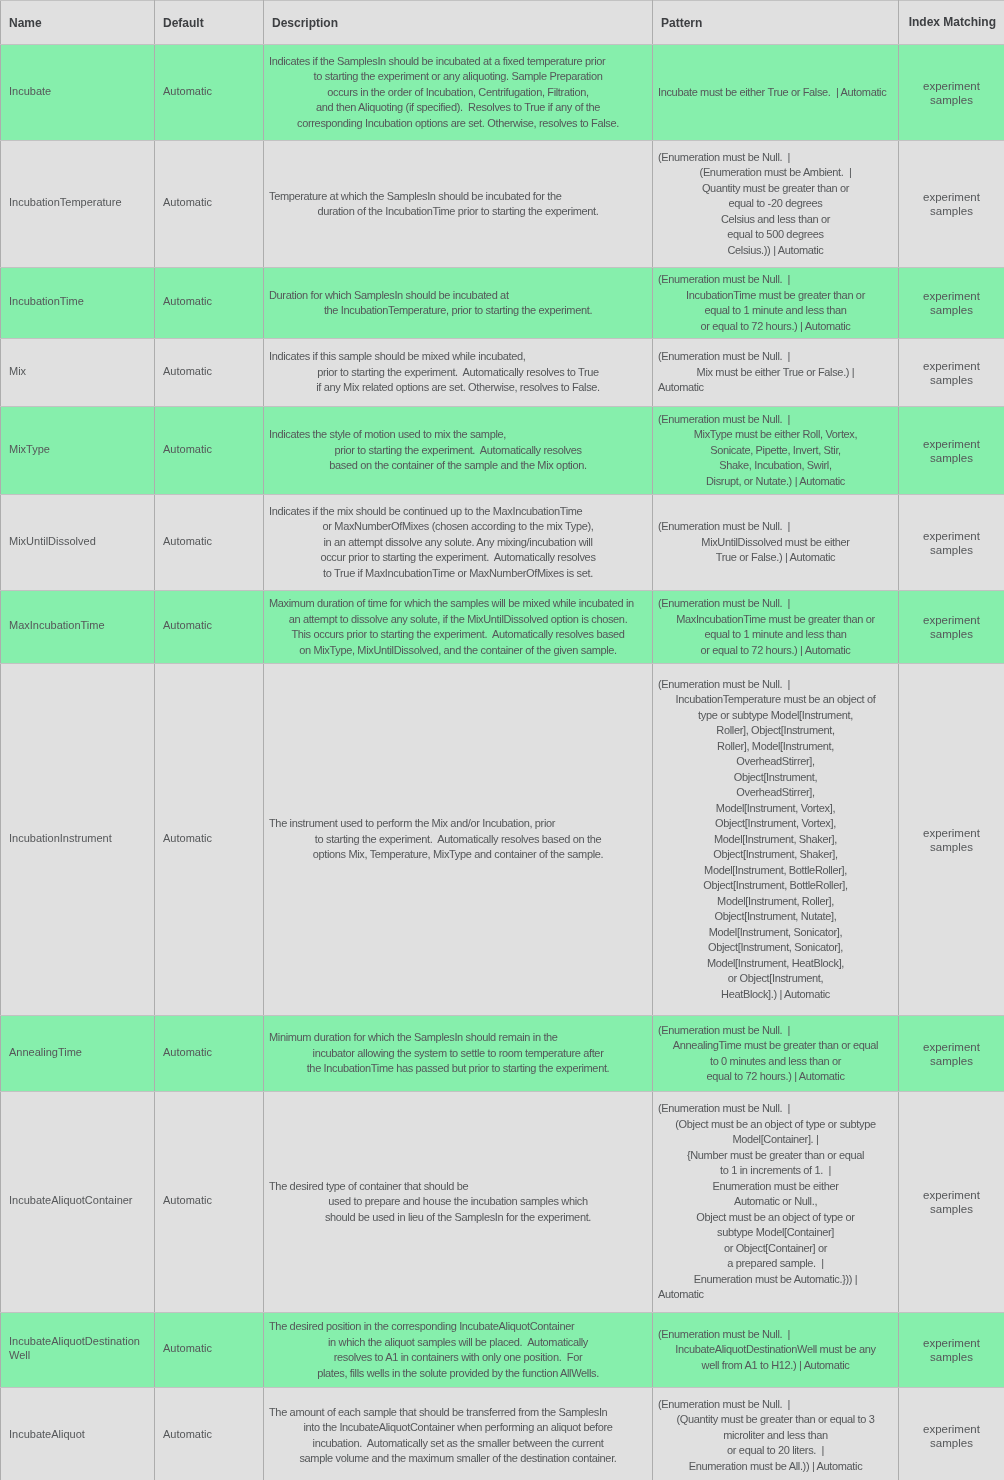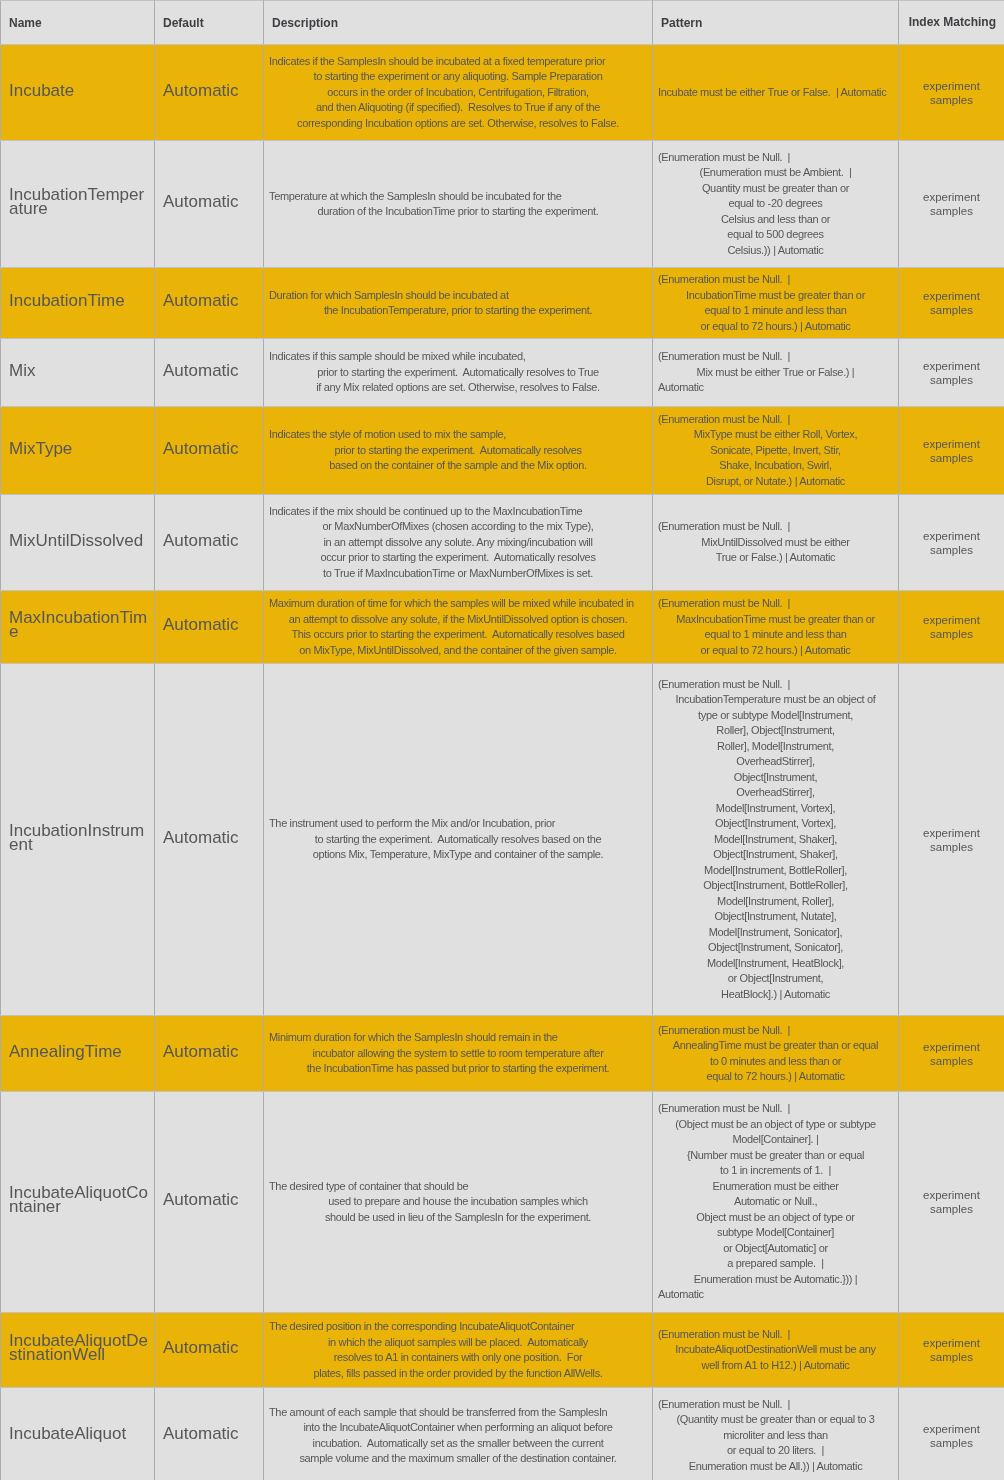--- a/index.html
+++ b/index.html
@@ -32,23 +32,23 @@
     margin-top:9px;
   }
   th.th-index .hang{
     display:block;
     padding-left:26px;
     text-indent:-26px;
     line-height:17px;
     text-align:right;
   }
   tbody tr.stripe td{background:#e0e0e0;}
-  tbody tr.plain td{background:#eab308;}
+  tbody tr.plain td{background:#86efac;}
   td.c-name,td.c-default{
-    font-size:17px;
+    font-size:11px;
     padding:0 6px 4px 8px;
     overflow-wrap:anywhere;
     line-height:14px;
   }
   td.c-index{
     font-size:11.5px;
     text-align:center;
     padding:4px 2px;
     line-height:14px;
     margin-top:41px;
@@ -303,37 +303,37 @@
           <div class="lines">
             <div class="ln">(Enumeration must be Null.  |</div>
             <div class="ln">(Object must be an object of type or subtype</div>
             <div class="ln">Model[Container]. |</div>
             <div class="ln">{Number must be greater than or equal</div>
             <div class="ln">to 1 in increments of 1.  |</div>
             <div class="ln">Enumeration must be either</div>
             <div class="ln">Automatic or Null.,</div>
             <div class="ln">Object must be an object of type or</div>
             <div class="ln">subtype Model[Container]</div>
-            <div class="ln">or Object[Automatic] or</div>
+            <div class="ln">or Object[Container] or</div>
             <div class="ln">a prepared sample.  |</div>
             <div class="ln">Enumeration must be Automatic.})) |</div>
             <div class="ln flush">Automatic</div>
           </div>
         </td>
       <td class="c-index">experiment samples</td>
     </tr>
     <tr class="plain" style="height:75px">
       <td class="c-name">IncubateAliquotDestinationWell</td>
       <td class="c-default">Automatic</td>
       <td class="c-desc">
           <div class="lines">
             <div class="ln">The desired position in the corresponding IncubateAliquotContainer</div>
             <div class="ln">in which the aliquot samples will be placed.  Automatically</div>
             <div class="ln">resolves to A1 in containers with only one position.  For</div>
-            <div class="ln">plates, fills passed in the order provided by the function AllWells.</div>
+            <div class="ln">plates, fills wells in the solute provided by the function AllWells.</div>
           </div>
         </td>
       <td class="c-pattern">
           <div class="lines">
             <div class="ln">(Enumeration must be Null.  |</div>
             <div class="ln">IncubateAliquotDestinationWell must be any</div>
             <div class="ln">well from A1 to H12.) | Automatic</div>
           </div>
         </td>
       <td class="c-index">experiment samples</td>

